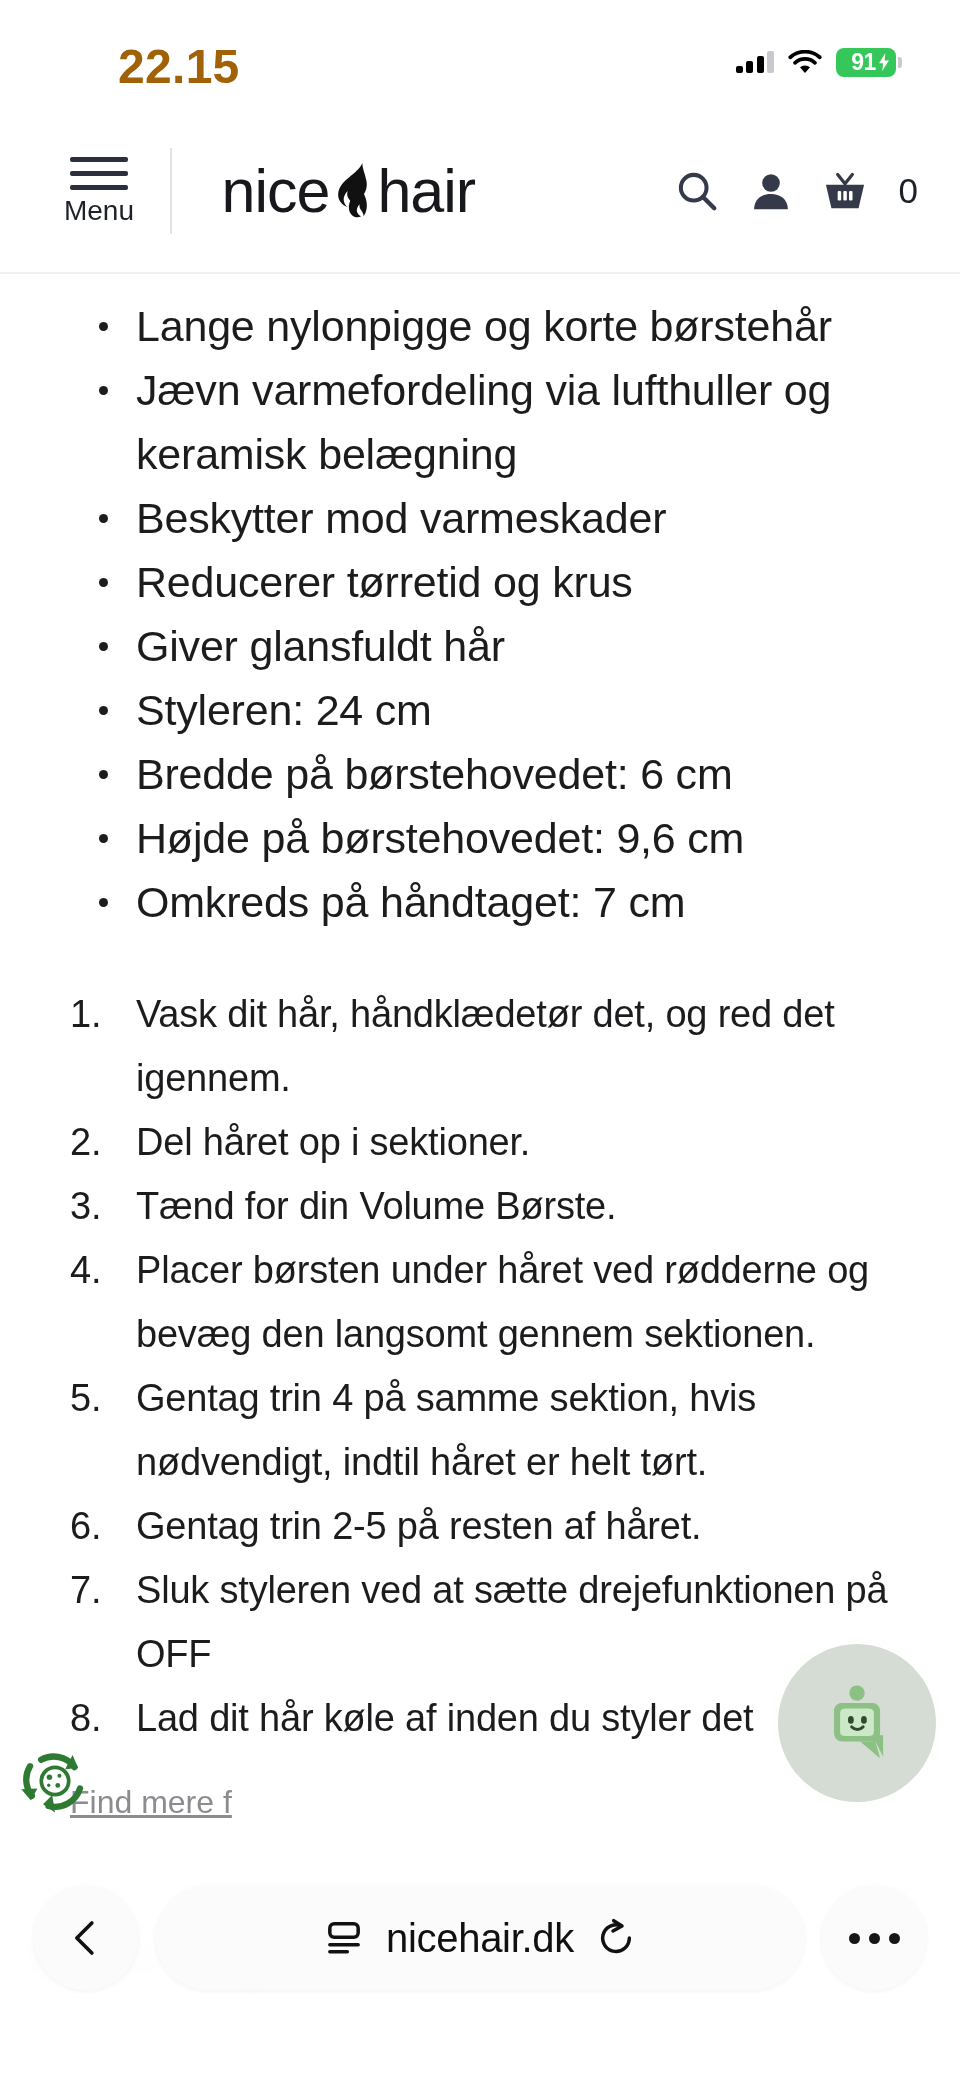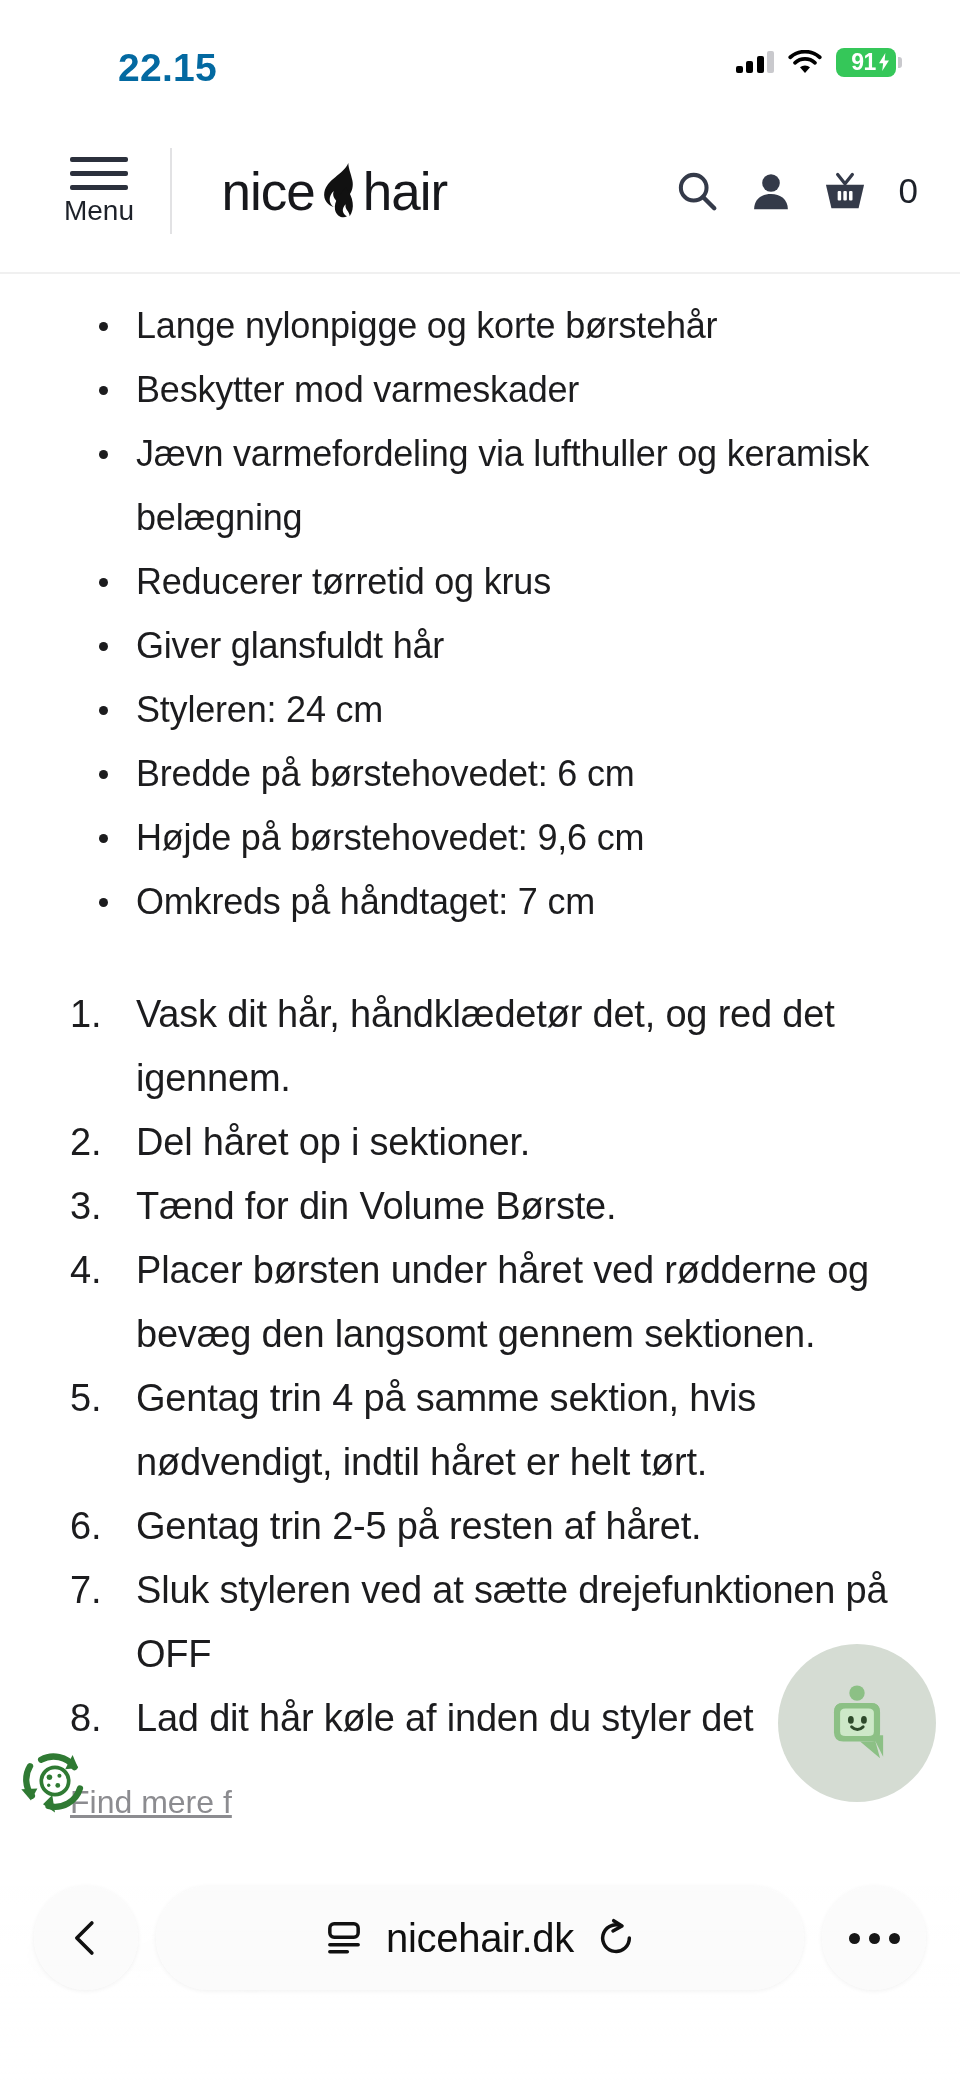--- a/index.html
+++ b/index.html
@@ -22,23 +22,23 @@
     position: absolute;
     top: 0; left: 0;
     width: 960px;
     height: 110px;
     display: flex;
     align-items: center;
     justify-content: space-between;
     padding: 0 64px 0 118px;
   }
   .status-time {
-    font-size: 39px;
+    font-size: 48px;
     font-weight: 700;
-    color: #0369a1;
+    color: #a16207;
     letter-spacing: 0.3px;
     line-height: 1;
     margin-top: 24px;
   }
   .status-right {
     display: flex;
     align-items: center;
     gap: 14px;
     margin-top: 14px;
   }
@@ -101,21 +101,21 @@
   .header-divider {
     width: 1.5px;
     height: 86px;
     background: #e2e2e4;
     margin-left: 16px;
   }
   .logo {
     display: flex;
     align-items: center;
     margin-left: 50px;
-    font-size: 53px;
+    font-size: 61px;
     color: #17181c;
     letter-spacing: -1px;
     font-weight: 300;
   }
   .logo .flame { width: 40px; height: 56px; margin: 0 4px; }
   .header-actions {
     margin-left: auto;
     display: flex;
     align-items: center;
     gap: 30px;
@@ -138,21 +138,21 @@
     width: 960px;
     padding: 20px 40px 0 40px;
     color: #1c1c1e;
   }
   ul.features {
     list-style: none;
     padding-left: 96px;
   }
   ul.features li {
     position: relative;
-    font-size: 36px;
+    font-size: 43px;
     line-height: 64px;
     padding-bottom: 0;
     letter-spacing: -0.2px;
   }
   ul.features li::before {
     content: "";
     position: absolute;
     left: -37px; top: 28px;
     width: 9px; height: 9px;
     border-radius: 50%;
@@ -321,22 +321,22 @@
         <rect x="14.2" y="12" width="1.9" height="5.2" fill="#fff" rx="0.6"></rect>
       </svg>
       <span class="cart-count">0</span>
     </div>
   </div>
   <div class="header-rule"></div>
 
   <div class="content">
     <ul class="features">
       <li>Lange nylonpigge og korte børstehår</li>
+      <li>Jævn varmefordeling via lufthuller og keramisk belægning</li>
       <li>Beskytter mod varmeskader</li>
-      <li>Jævn varmefordeling via lufthuller og keramisk belægning</li>
       <li>Reducerer tørretid og krus</li>
       <li>Giver glansfuldt hår</li>
       <li>Styleren: 24 cm</li>
       <li>Bredde på børstehovedet: 6 cm</li>
       <li>Højde på børstehovedet: 9,6 cm</li>
       <li>Omkreds på håndtaget: 7 cm</li>
     </ul>
 
 
     <ol class="steps">

